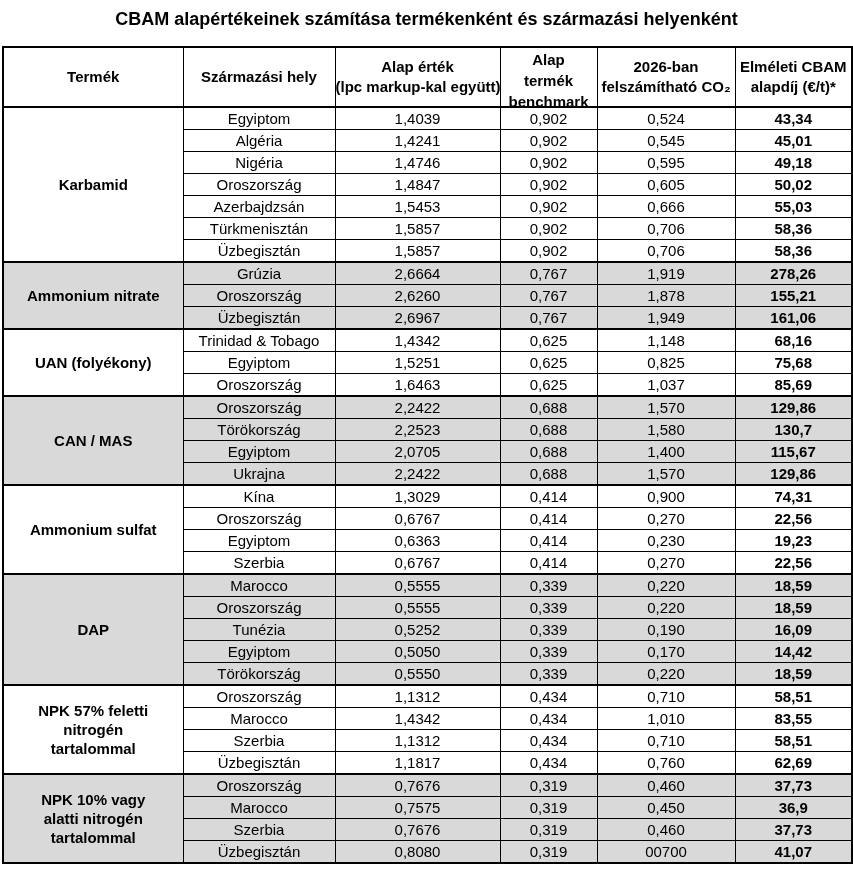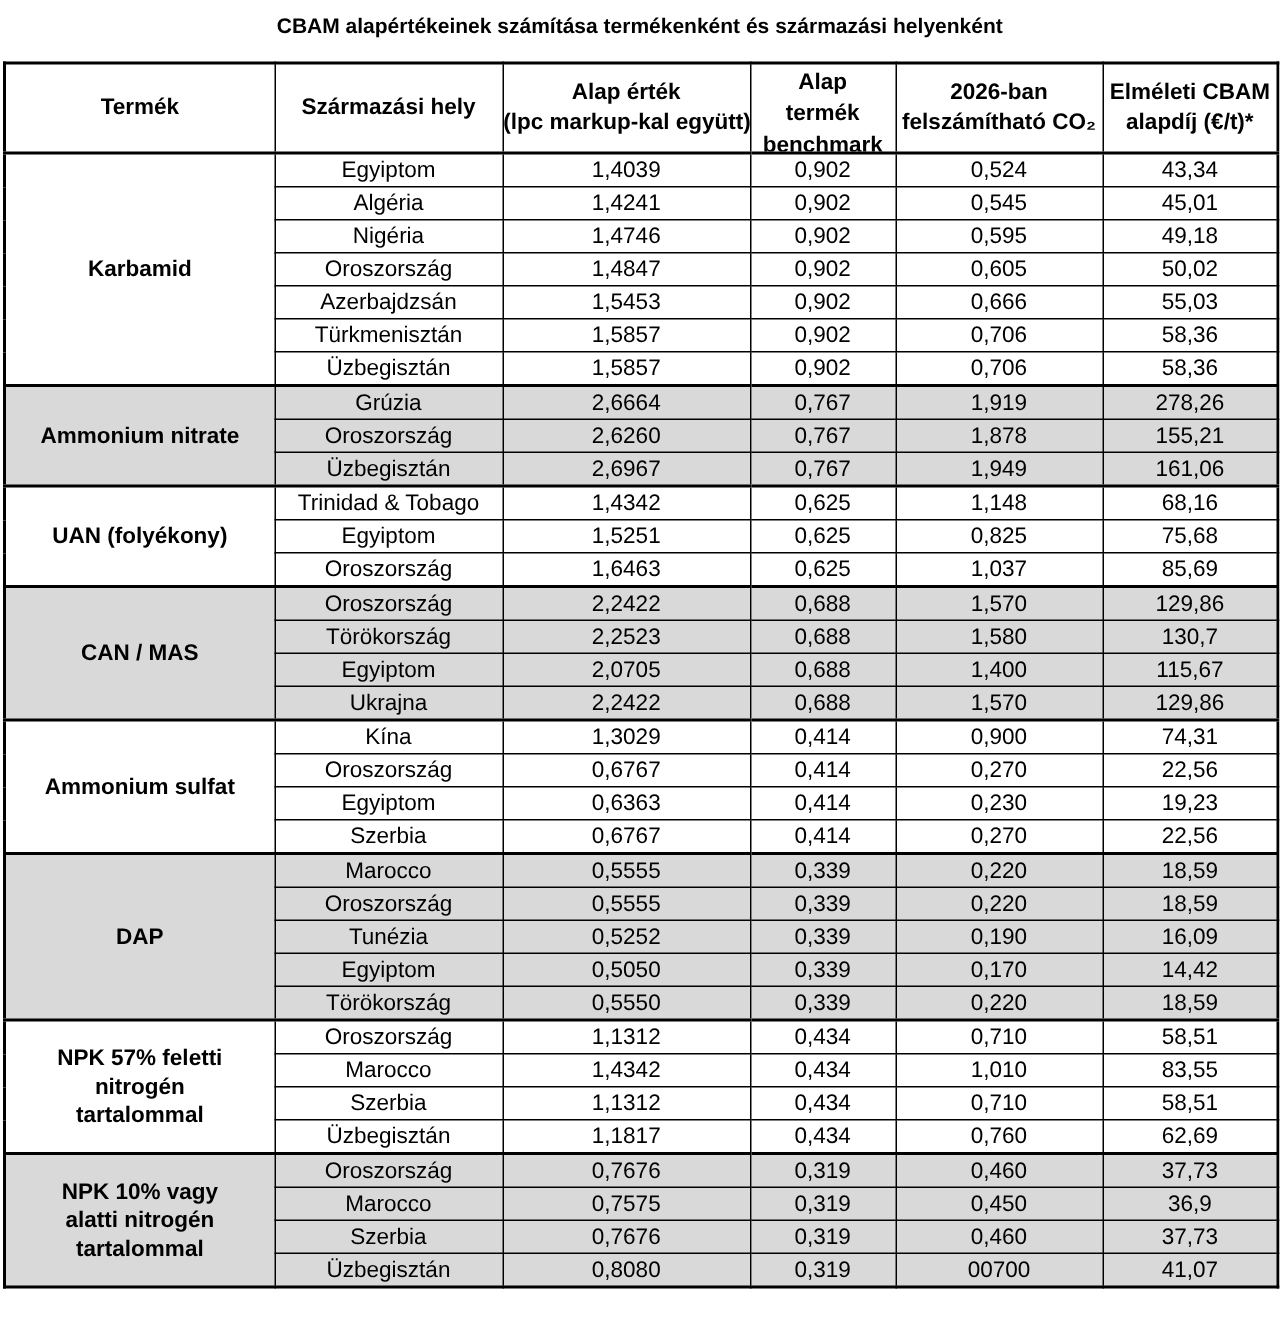--- a/index.html
+++ b/index.html
@@ -10,21 +10,21 @@
     width: 853px;
     font-family: "Liberation Sans", sans-serif;
     color: #000000;
   }
   .page {
     width: 853px;
     height: 891px;
     overflow: hidden;
   }
   .title {
-    font-size: 14px;
+    font-size: 18px;
     font-weight: bold;
     text-align: center;
     margin: 9px 0 0 0;
     letter-spacing: 0px;
   }
   table.cbam {
     border-collapse: collapse;
     table-layout: fixed;
     width: 849px;
     margin: 16px 0 0 2px;
@@ -69,21 +69,21 @@
 
   tbody td {
     height: 22px;
     line-height: 21px;
   }
   td.product-cell {
     font-weight: bold;
     line-height: 19px;
     padding: 0 22px;
   }
-  td.fee-cell { font-weight: normal; }
+  td.fee-cell { font-weight: bold; }
   tr.shaded td { background: #d9d9d9; }
   tr.group-start td { border-top: 2px solid #000000; }
 </style>
 </head>
 <body>
 
 <div class="page">
 
   <h1 class="title">CBAM alapértékeinek számítása termékenként és származási helyenként</h1>
 

